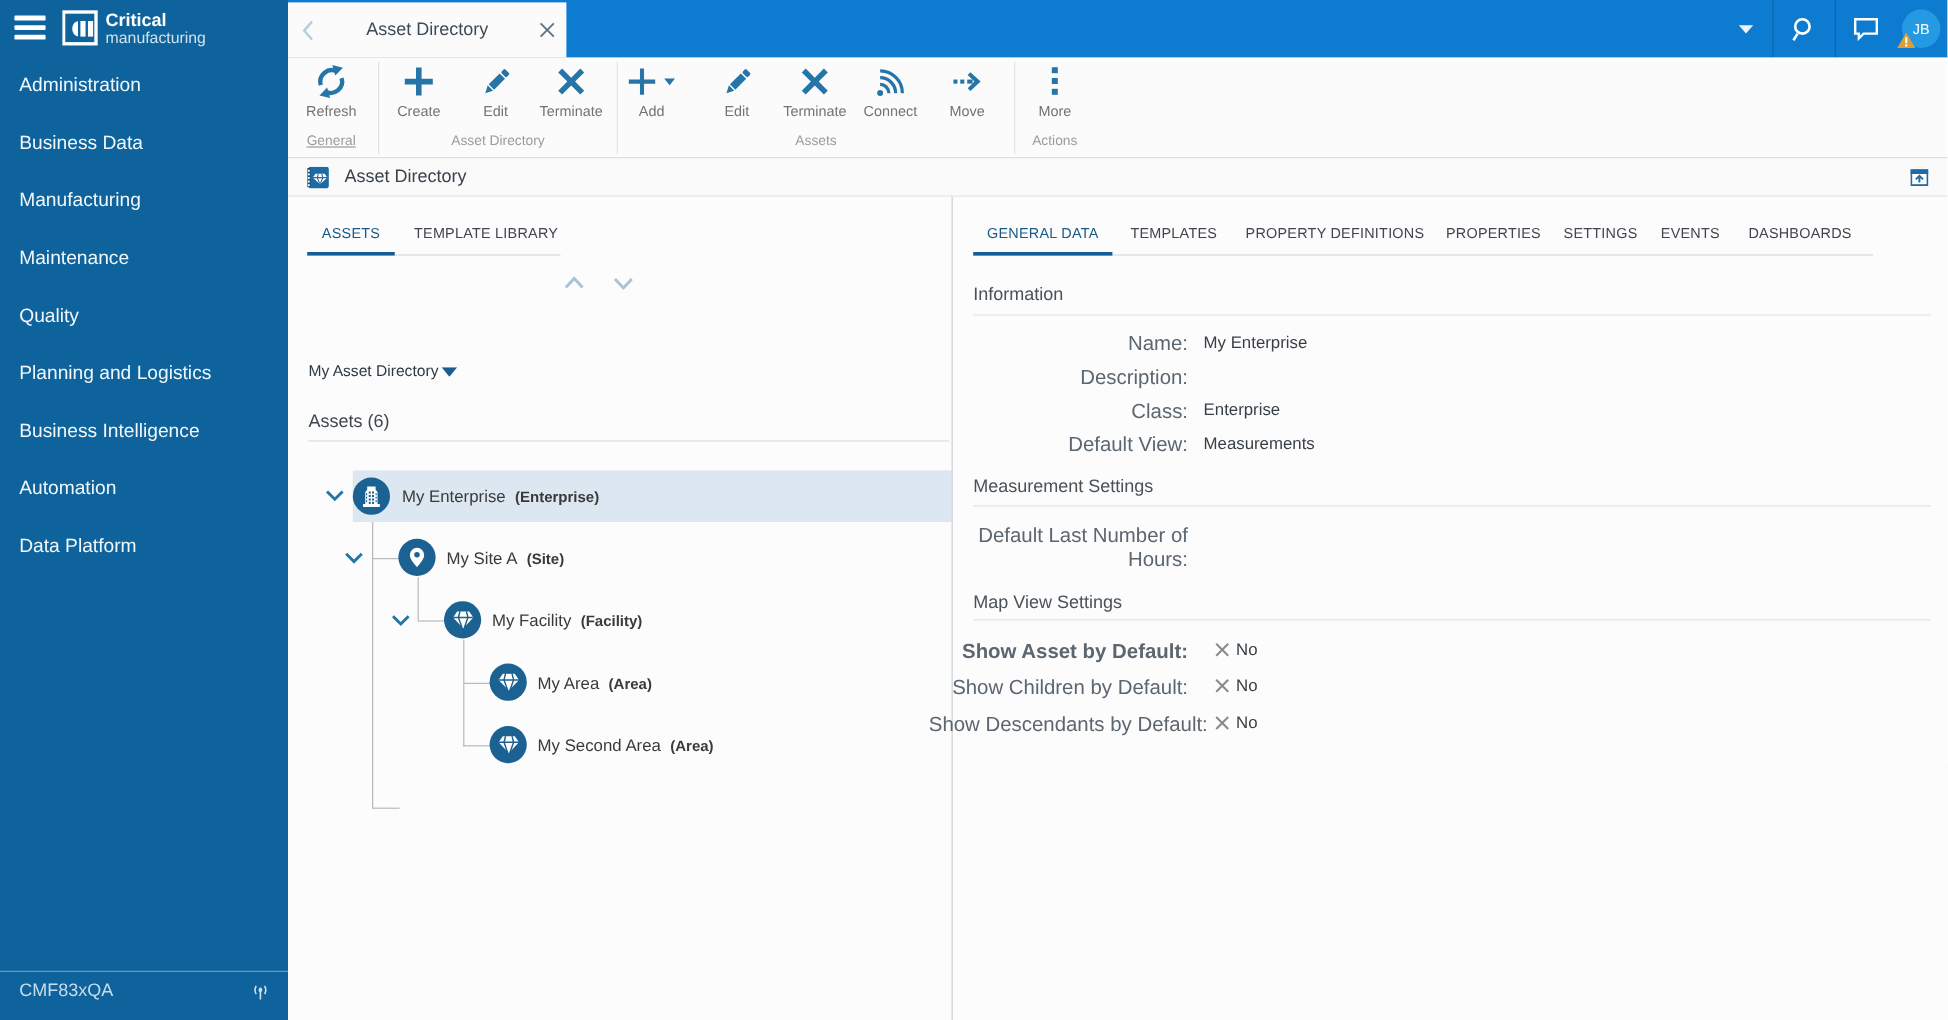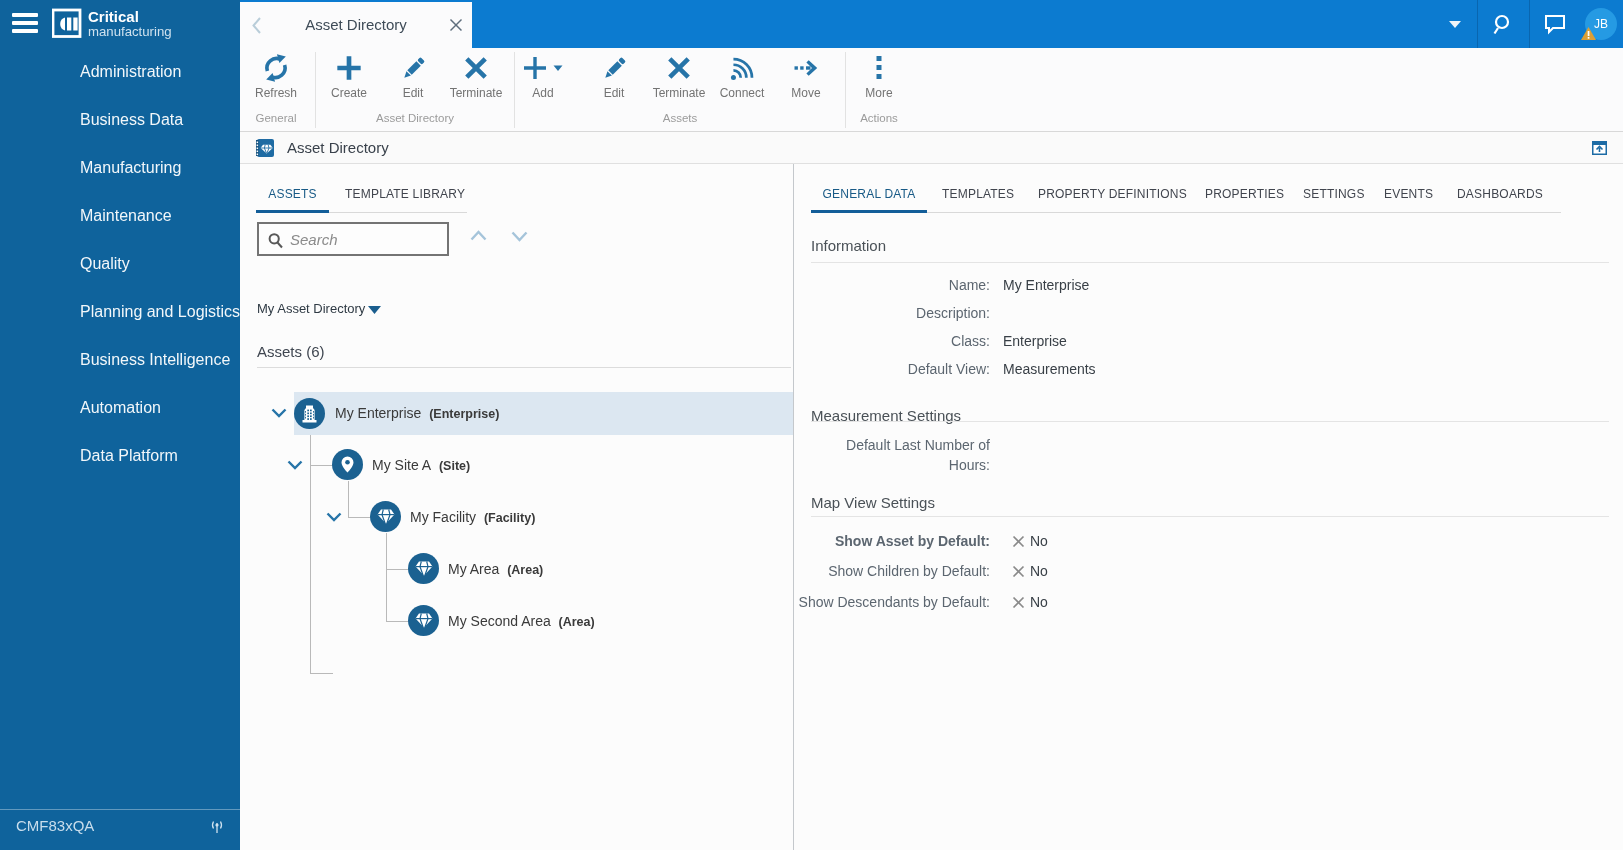--- a/index.html
+++ b/index.html
@@ -6,21 +6,21 @@
 html,body { width:1623px; height:850px; overflow:hidden; }
 body { font-family:"Liberation Sans", sans-serif; background:#fff; position:relative; }
 #app { position:absolute; left:0; top:0; width:1623px; height:850px; }
 .abs { position:absolute; }
 
 
 #sidebar { position:absolute; left:0; top:0; width:240px; height:850px; background:#0f639c; }
 #hamb { position:absolute; left:12px; top:13px; width:26px; height:20px; }
 #hamb div { height:3.5px; background:#fff; margin-bottom:4.5px; border-radius:1px; }
 #logo { position:absolute; left:52px; top:8px; }
-.menu { position:absolute; left:16px; top:48px; width:255px;padding-left:48px; }
+.menu { position:absolute; left:0; top:48px; width:255px; }
 .menu div { height:48px; line-height:48px; padding-left:16px; color:#f2f7fa; font-size:16px; }
 #sbfoot { position:absolute; left:0; top:809px; width:240px; height:41px; border-top:1px solid rgba(255,255,255,0.35); }
 #sbfoot .env { position:absolute; left:16px; top:7px; font-size:15px; color:#c8ddec; }
 #sbfoot svg { position:absolute; right:14px; top:8px; }
 
 
 #topbar { position:absolute; left:240px; top:0; width:1383px; height:48px; background:#0c7bd0; }
 #tab { position:absolute; left:0px; top:2px; width:232px; height:46px; background:#fbfbfc; }
 #tab .title { position:absolute; left:0; right:0; top:0; height:46px; text-align:center; line-height:46px; font-size:15px; color:#3e4b57; }
 #tab .back { position:absolute; left:11px; top:14px; }
@@ -61,21 +61,21 @@
 
 .trow { position:absolute; left:0; width:553px; height:44px; }
 .trow .nm { position:absolute; top:13px; font-size:14px; color:#3a3a3a; }
 .trow .tp { font-weight:bold; font-size:12.5px; color:#3a3a3a; }
 .circ { position:absolute; width:31px; height:31px; border-radius:50%; background:#1b6191; display:flex; align-items:center; justify-content:center; }
 .conn { position:absolute; background:#b9b9b9; }
 
 
 .sect { position:absolute; left:17px; font-size:15px; color:#4a5157; }
 .shr { position:absolute; left:17px; width:798px; height:1px; background:#e4e4e4; }
-.flabel { position:absolute; font-size:14px; color:#5c6670; text-align:right; width:216px; white-space:nowrap; }
+.flabel { position:absolute; font-size:17px; color:#5c6670; text-align:right; width:216px; white-space:nowrap; }
 .fvalue { position:absolute; left:209px; font-size:14px; color:#383f46; }
 </style>
 </head>
 <body>
 <div id="app">
   <div id="sidebar">
     <div id="hamb">
         <div></div>
         <div></div>
         <div></div>
@@ -244,21 +244,21 @@
       <div class="ic">
           <svg width="8" height="26" viewBox="0 0 8 26" fill="#2674a8">
             <rect x="1.5" y="1" width="5" height="5"></rect>
             <rect x="1.5" y="10" width="5" height="5"></rect>
             <rect x="1.5" y="19" width="5" height="5"></rect>
           </svg>
         </div>
       <div class="lb">More</div>
     </div>
 
-    <div class="rgroup" style="left:1px; width:70px;">General</div>
+    <div class="rgroup" style="left:1px; width:70px;text-decoration:underline;">General</div>
     <div class="rgroup" style="left:76px; width:198px;">Asset Directory</div>
     <div class="rgroup" style="left:276px; width:328px;">Assets</div>
     <div class="rgroup" style="left:604px; width:70px;">Actions</div>
   </div>
 
   <div id="hdr">
     <svg class="abs" style="left:16px; top:7px;" width="19" height="18" viewBox="0 0 19 18">
       <rect x="1" y="0" width="17" height="18" rx="2" fill="#1e6ba3"></rect>
       <rect x="0" y="1" width="2.6" height="16" fill="#15507c"></rect>
       <g fill="#fff">
@@ -278,27 +278,20 @@
       <path d="M7.5 11 V7 M4.5 8.5 L7.5 5.5 L10.5 8.5" stroke="#1c6ba5" stroke-width="1.6" fill="none"></path>
     </svg>
   </div>
 
   <div id="leftpanel">
     <div class="ptab act" style="left:16px; width:73px; text-align:center;">ASSETS</div>
     <div class="ptab" style="left:105px;">TEMPLATE LIBRARY</div>
     <div class="tabact" style="left:16px; width:73px;"></div>
     <div class="tabline" style="left:89px; width:138px;"></div>
 
-    <div id="sbox">
-      <svg style="position:absolute; left:8px; top:8px;" width="17" height="17" viewBox="0 0 17 17" fill="none" stroke="#585858" stroke-width="2">
-          <circle cx="7.2" cy="6.8" r="4.6"></circle>
-          <line x1="10.5" y1="10.5" x2="15" y2="15.5"></line>
-        </svg>
-      <div class="ph">Search</div>
-    </div>
     <svg class="abs" style="left:230px; top:66px;" width="17" height="11" viewBox="0 0 17 11" fill="none" stroke="#a5c4da" stroke-width="2.4">
         <path d="M1.5 9.5 L8.5 2 L15.5 9.5"></path>
       </svg>
     <svg class="abs" style="left:271px; top:67px;" width="17" height="11" viewBox="0 0 17 11" fill="none" stroke="#a5c4da" stroke-width="2.4">
         <path d="M1.5 1.5 L8.5 9 L15.5 1.5"></path>
       </svg>
 
     <div class="abs" style="left:17px; top:137px; color:#2f3a44; font-size:13px;">My Asset Directory</div>
     <svg class="abs" style="left:128px; top:142px;" width="13" height="8" viewBox="0 0 13 8">
         <path d="M0 0 h13 L6.5 8 Z" fill="#1b5e8e"></path>
@@ -419,21 +412,21 @@
     <div class="shr" style="top:98px;"></div>
 
     <div class="flabel" style="left:-20px; top:113px;">Name:</div>
     <div class="fvalue" style="top:113px;">My Enterprise</div>
     <div class="flabel" style="left:-20px; top:141px;">Description:</div>
     <div class="flabel" style="left:-20px; top:169px;">Class:</div>
     <div class="fvalue" style="top:169px;">Enterprise</div>
     <div class="flabel" style="left:-20px; top:197px;">Default View:</div>
     <div class="fvalue" style="top:197px;">Measurements</div>
 
-    <div class="sect" style="top:243px;">Measurement Settings</div>
+    <div class="sect" style="top:233px;">Measurement Settings</div>
     <div class="shr" style="top:257px;"></div>
     <div class="flabel" style="left:-20px; top:273px;">Default Last Number of</div>
     <div class="flabel" style="left:-20px; top:293px;">Hours:</div>
 
     <div class="sect" style="top:330px;">Map View Settings</div>
     <div class="shr" style="top:352px;"></div>
 
     <div class="flabel" style="left:-20px; top:369px;font-weight:bold;">Show Asset by Default:</div>
     <svg class="abs" style="left:218px; top:371px;" width="13" height="13" viewBox="0 0 13 13" stroke="#8a8a8a" stroke-width="1.7">
         <line x1="1.5" y1="1.5" x2="11.5" y2="11.5"></line>

